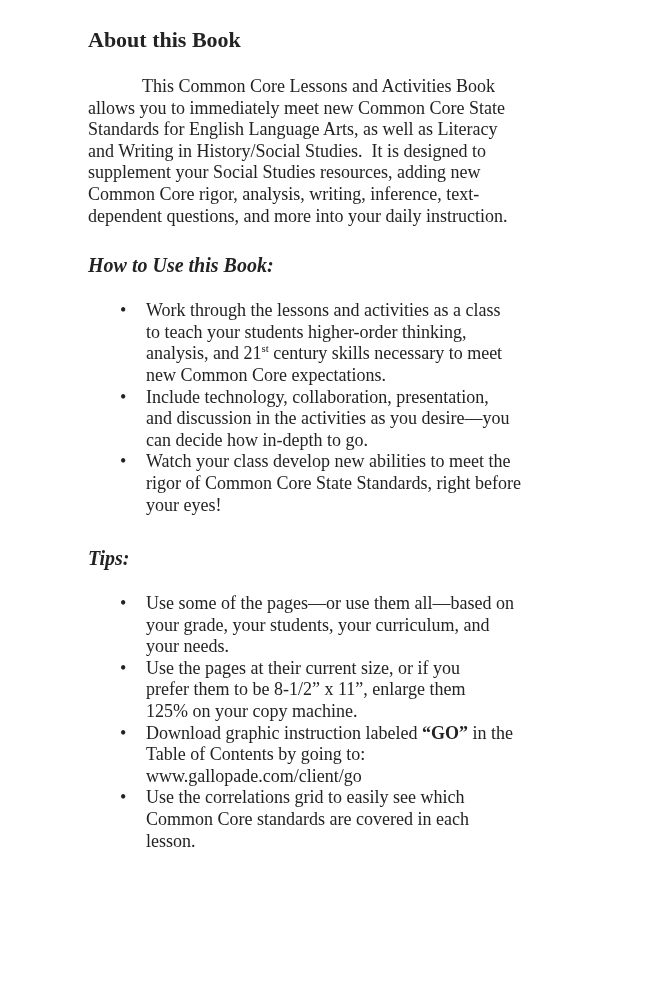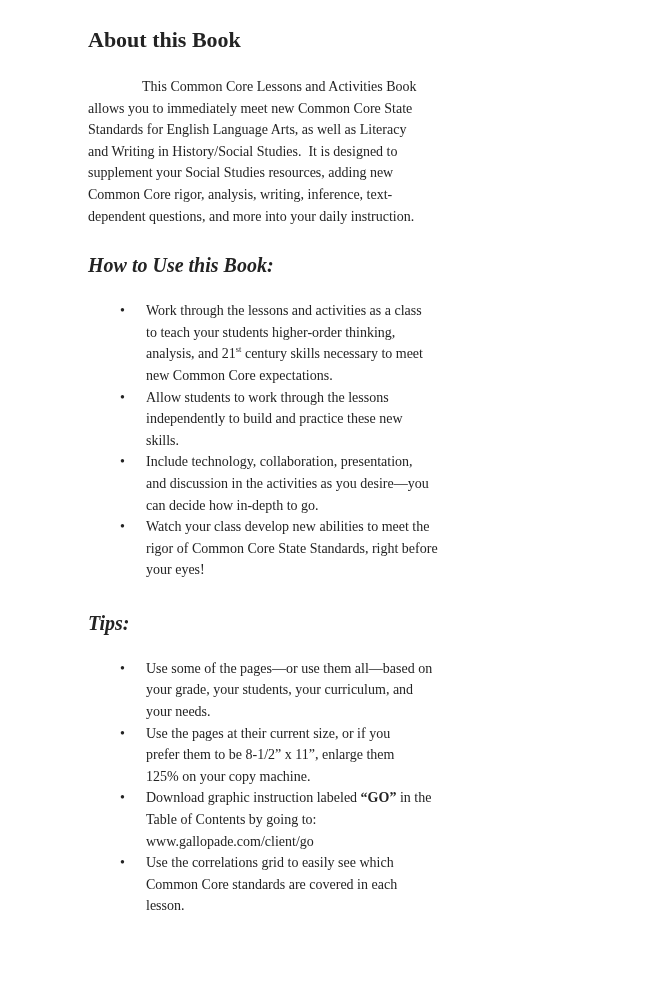--- a/index.html
+++ b/index.html
@@ -29,31 +29,31 @@
     margin: 0 0 24px 0;
   }
   h2.section-heading {
     font-size: 20px;
     line-height: 24px;
     font-weight: bold;
     margin: 0 0 23px 0;
     font-style: italic;
   }
   p.intro {
-    font-size: 14px;
+    font-size: 18px;
     line-height: 21.6px;
     margin: 0 0 26px 0;
     text-indent: 54px;
     white-space: pre-line;
   }
   ul.bullet-list {
     list-style: none;
     margin: 0 0 30px 30px;
     padding: 0;
-    font-size: 14px;
+    font-size: 18px;
     line-height: 21.6px;
     font-family: Liberation Serif, serif;
   }
   ul.bullet-list li {
     position: relative;
     padding-left: 28px;
     margin: 0;
     white-space: pre-line;
   }
   ul.bullet-list li::before {
@@ -88,23 +88,20 @@
 Common Core rigor, analysis, writing, inference, text-
 dependent questions, and more into your daily instruction.</p>
 
   <h2 class="section-heading">How to Use this Book:</h2>
 
   <ul class="bullet-list">
     <li><span>Work through the lessons and activities as a class
 to teach your students higher-order thinking,
 analysis, and 21</span><sup class="ord">st</sup><span> century skills necessary to meet
 new Common Core expectations.</span></li>
-    <li>Allow students to work through the lessons
-independently to build and practice these new
-skills.</li>
     <li>Include technology, collaboration, presentation,
 and discussion in the activities as you desire—you
 can decide how in-depth to go.</li>
     <li>Watch your class develop new abilities to meet the
 rigor of Common Core State Standards, right before
 your eyes!</li>
   </ul>
 
   <h2 class="section-heading">Tips:</h2>
 

